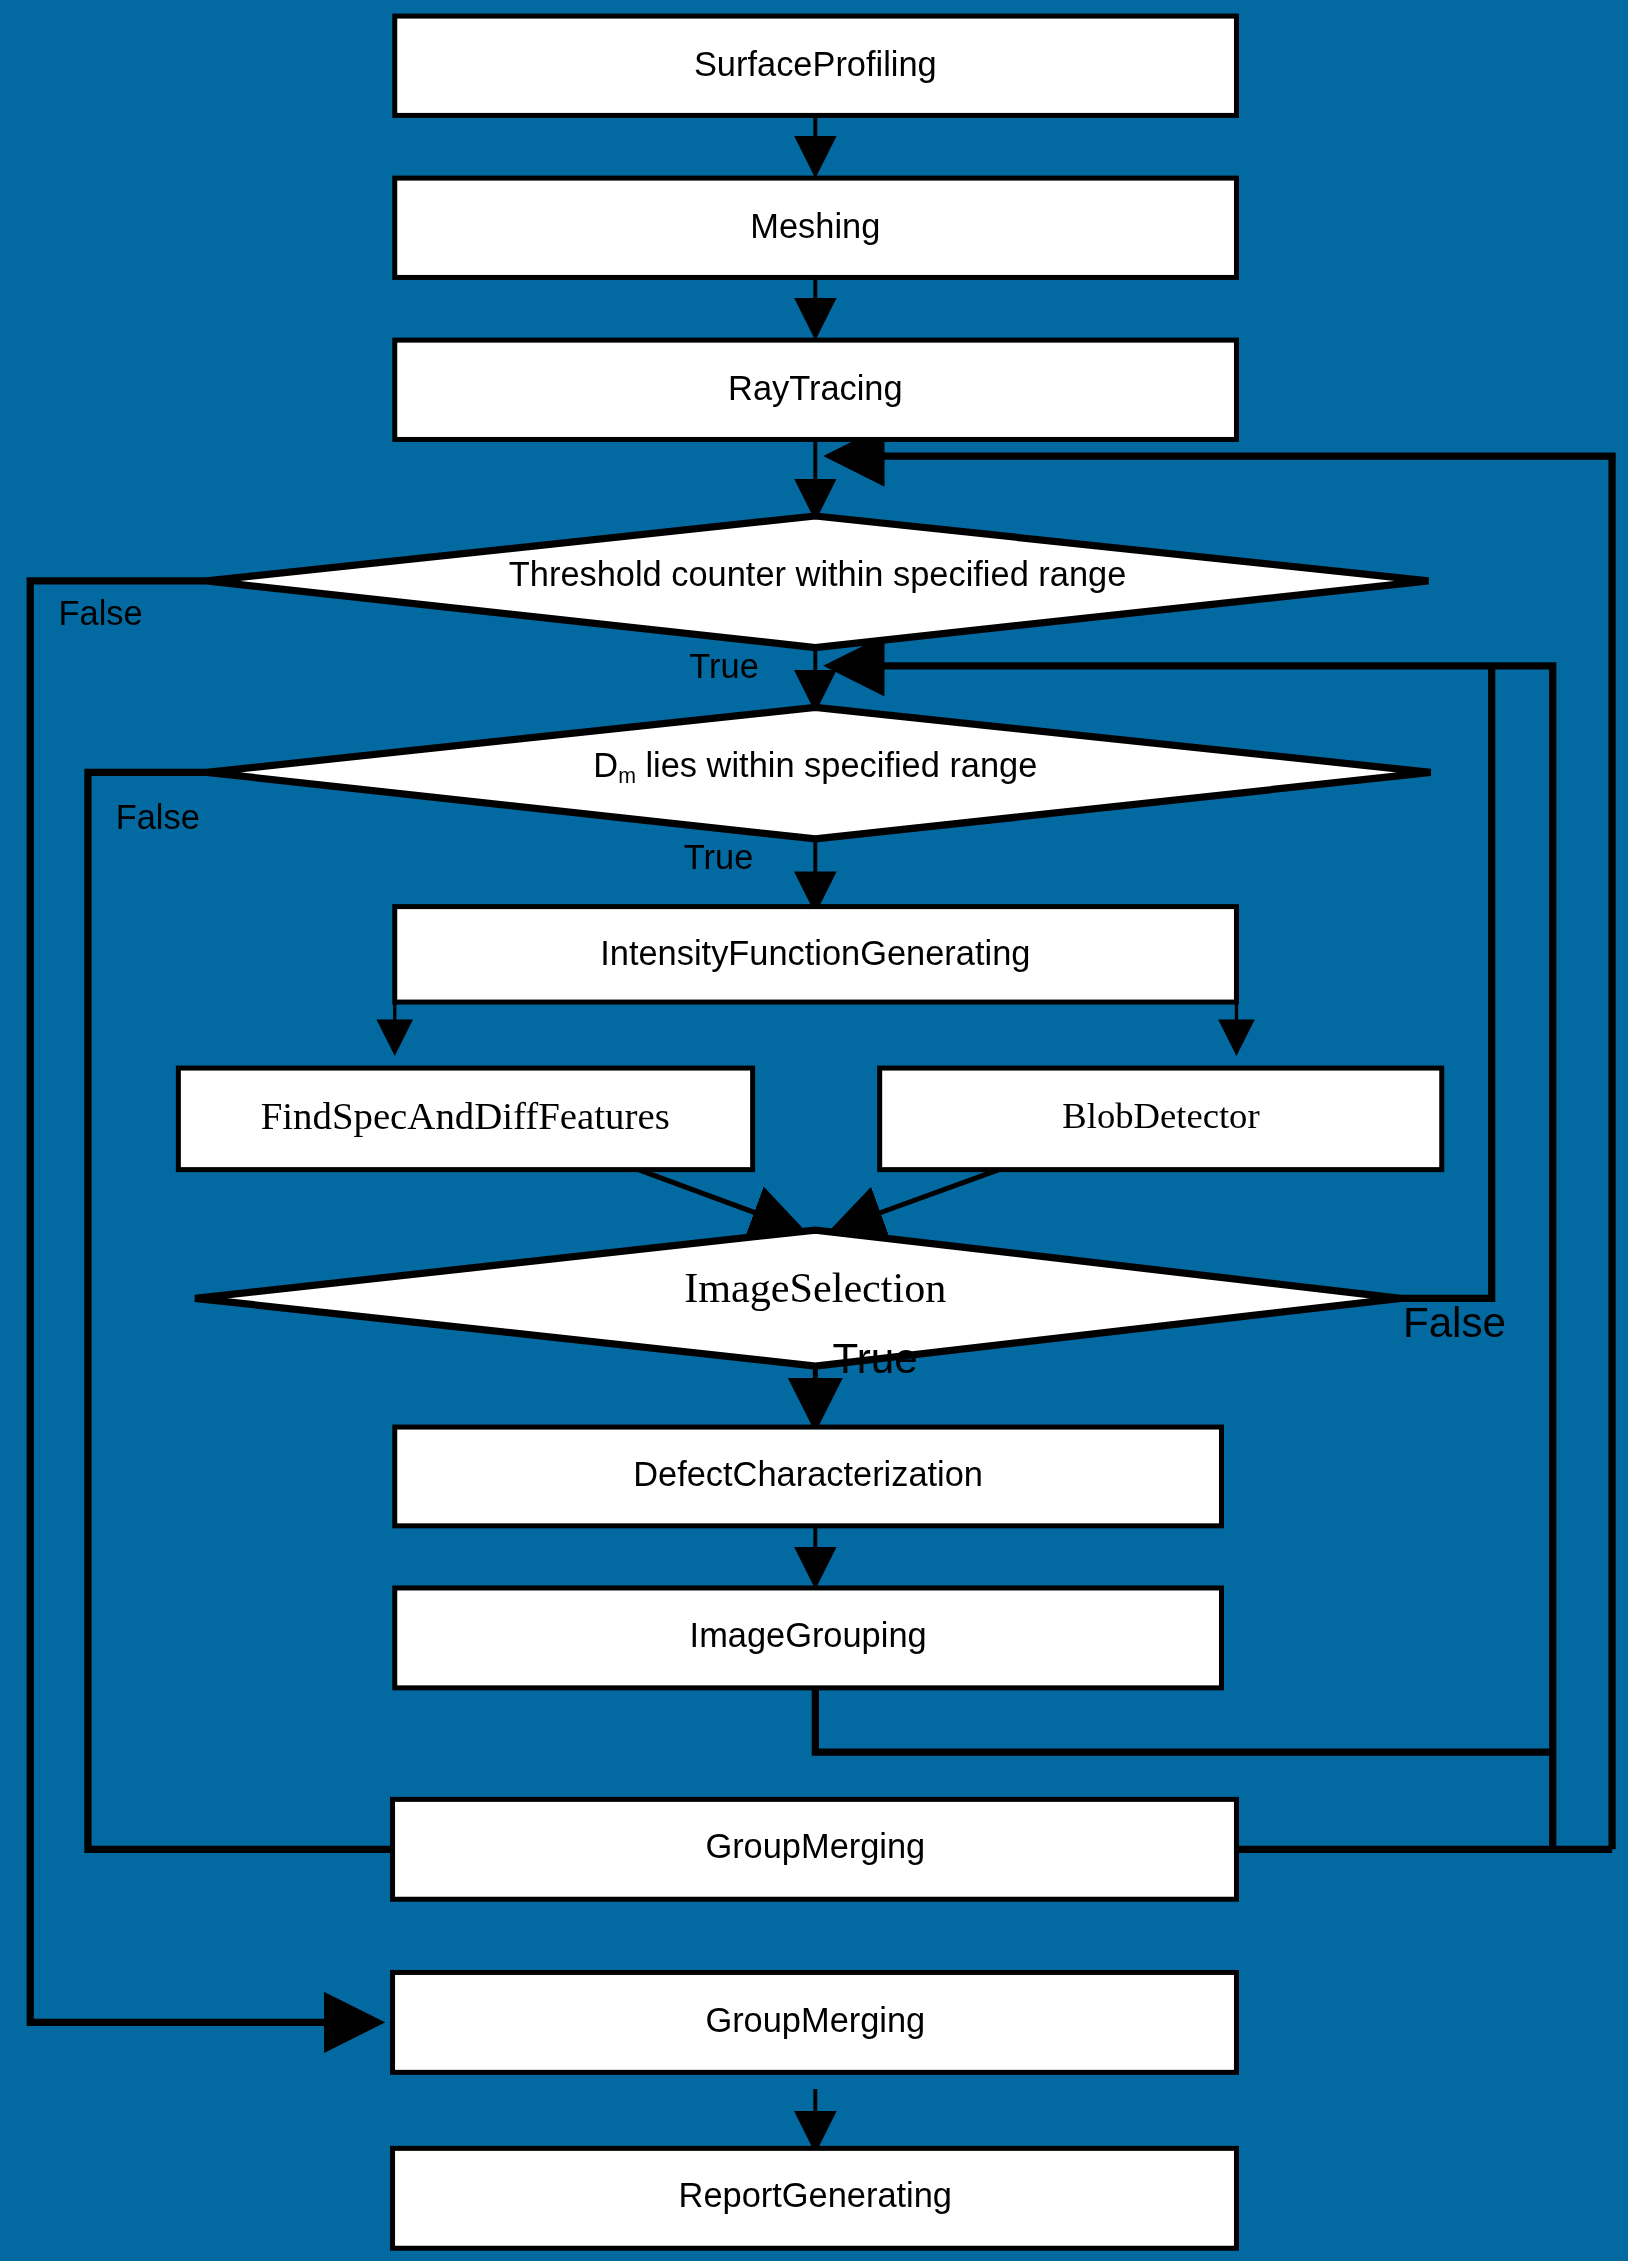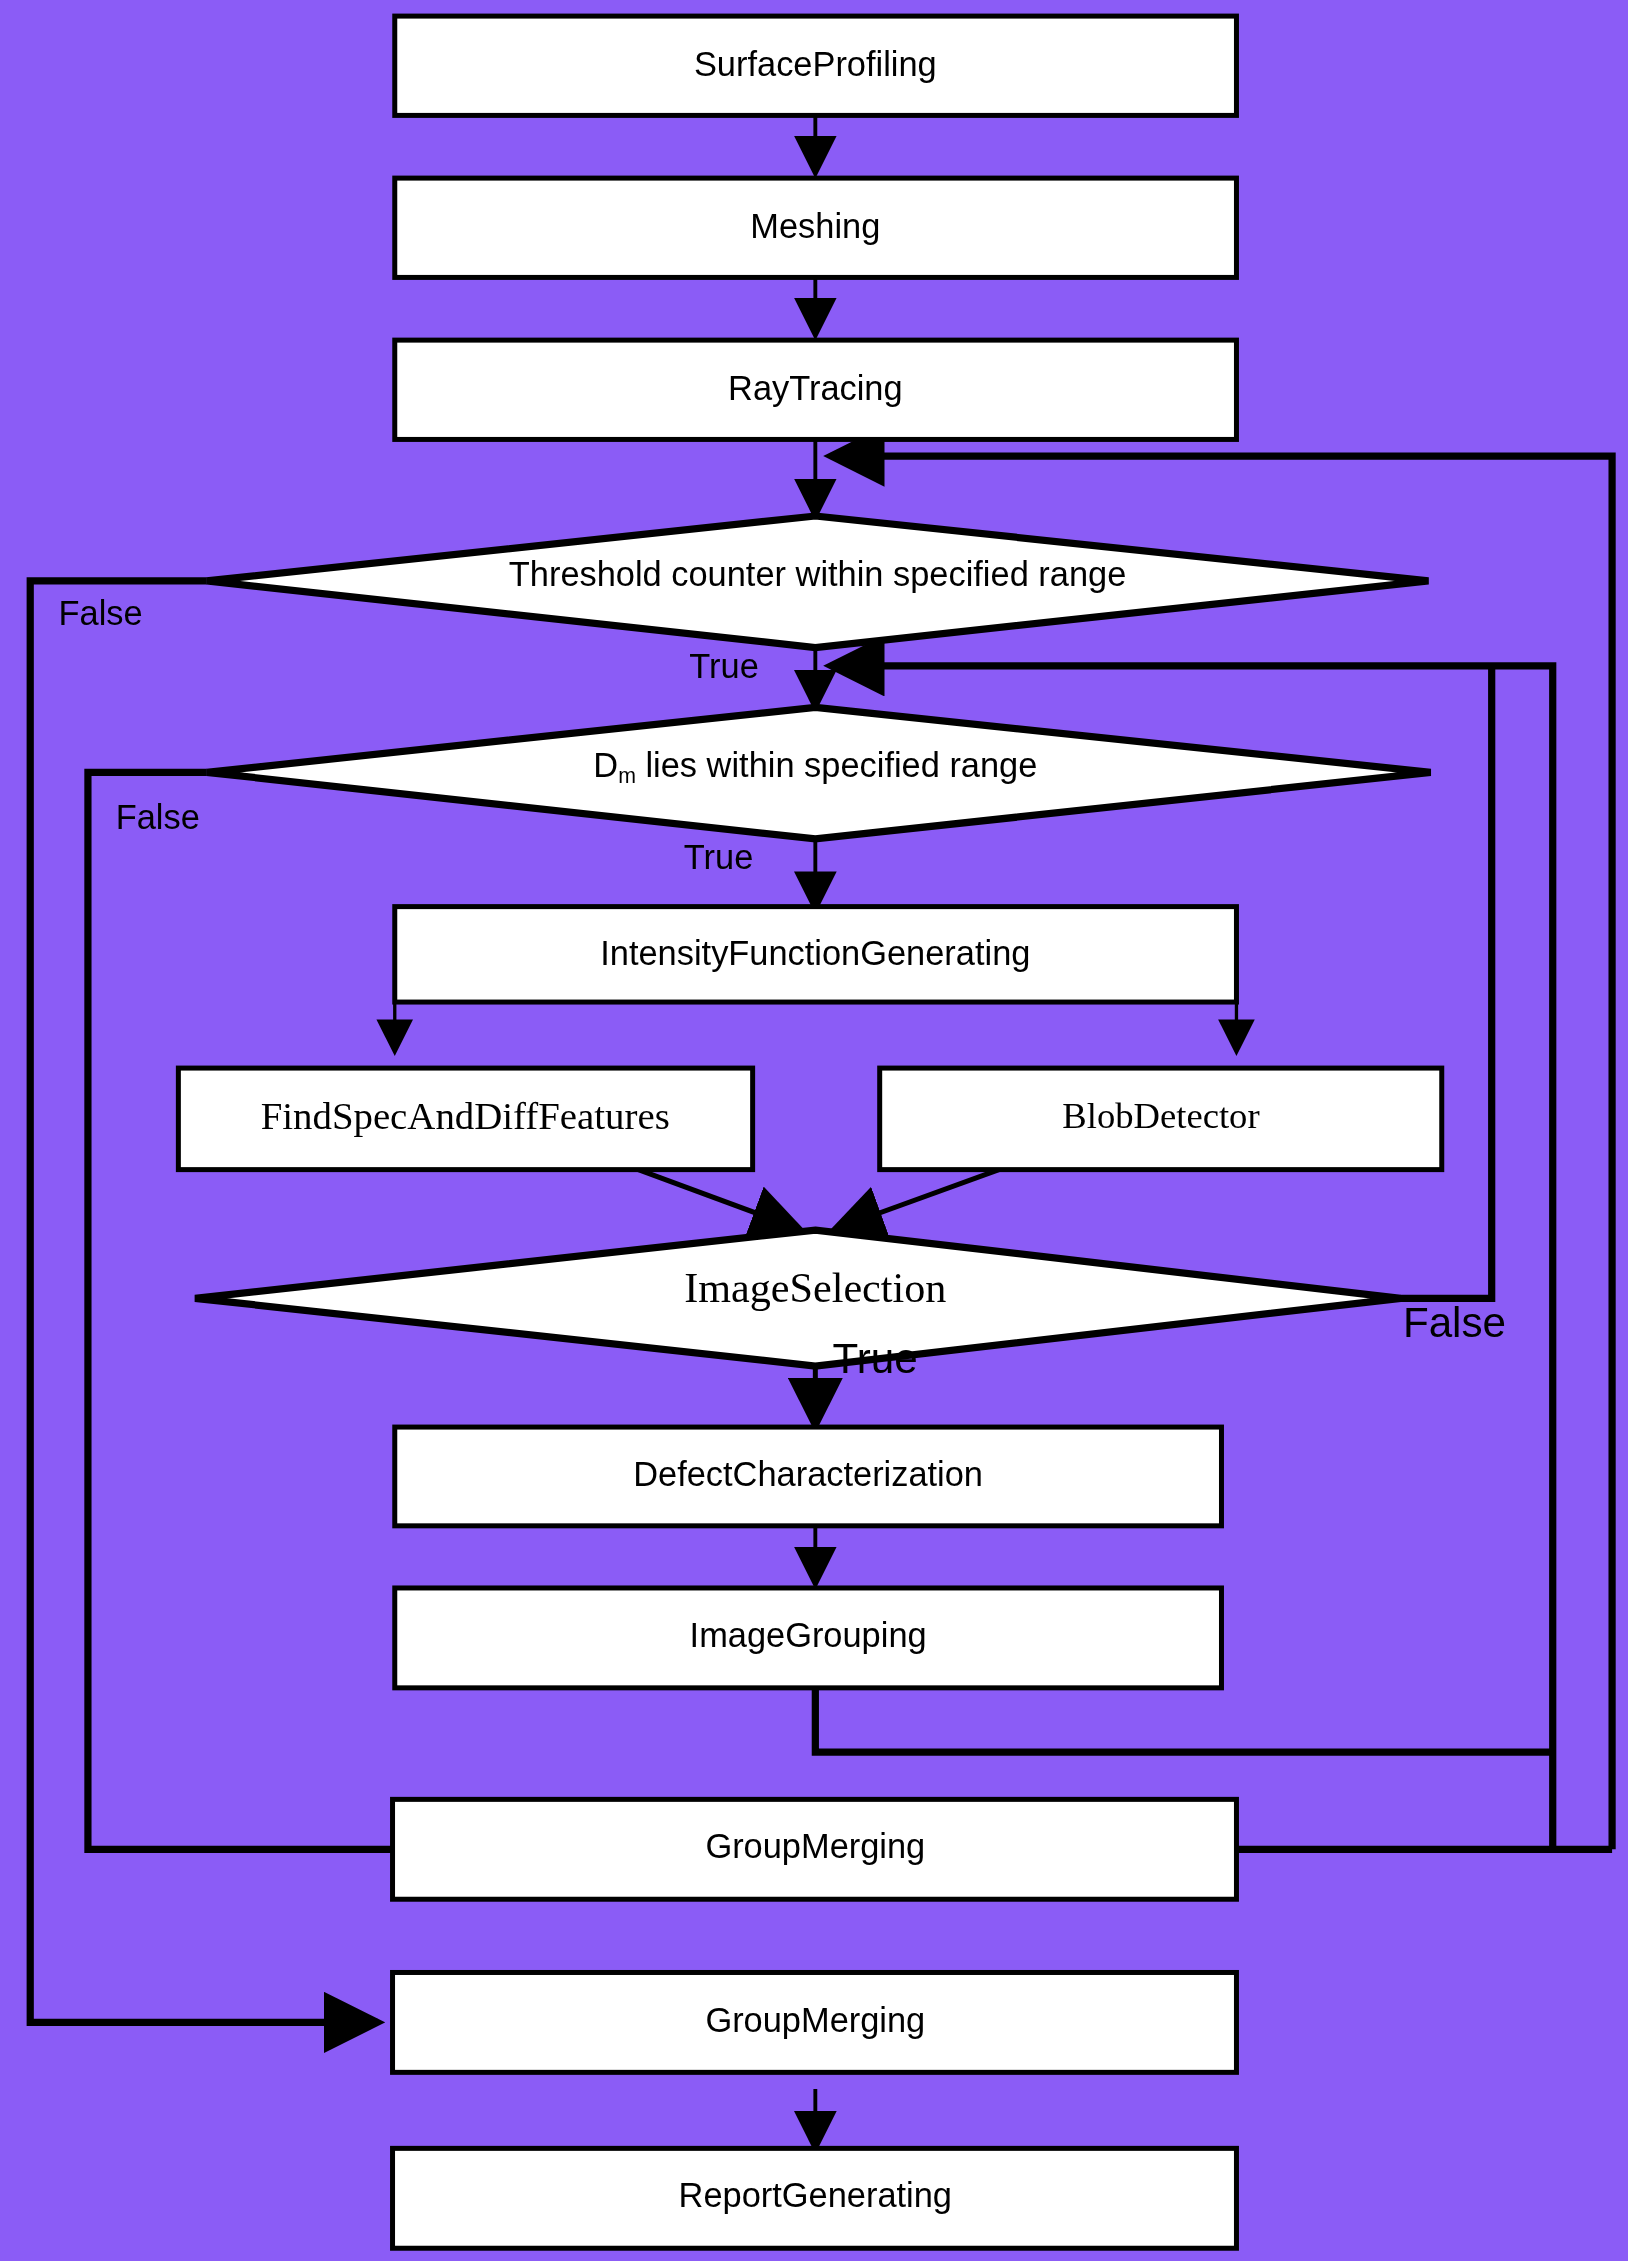--- a/index.html
+++ b/index.html
@@ -8,21 +8,21 @@
     padding: 0;
     background: #ffffff;
   }
   body {
     font-family: "Liberation Sans", sans-serif;
   }
   #canvas {
     position: relative;
     width: 1629px;
     height: 2261px;
-    background: #8b5cf6;
+    background: #0369a1;
     overflow: hidden;
   }
   svg.flow {
     position: absolute;
     top: 0;
     left: 0;
     width: 1629px;
     height: 2261px;
     display: block;
   }

